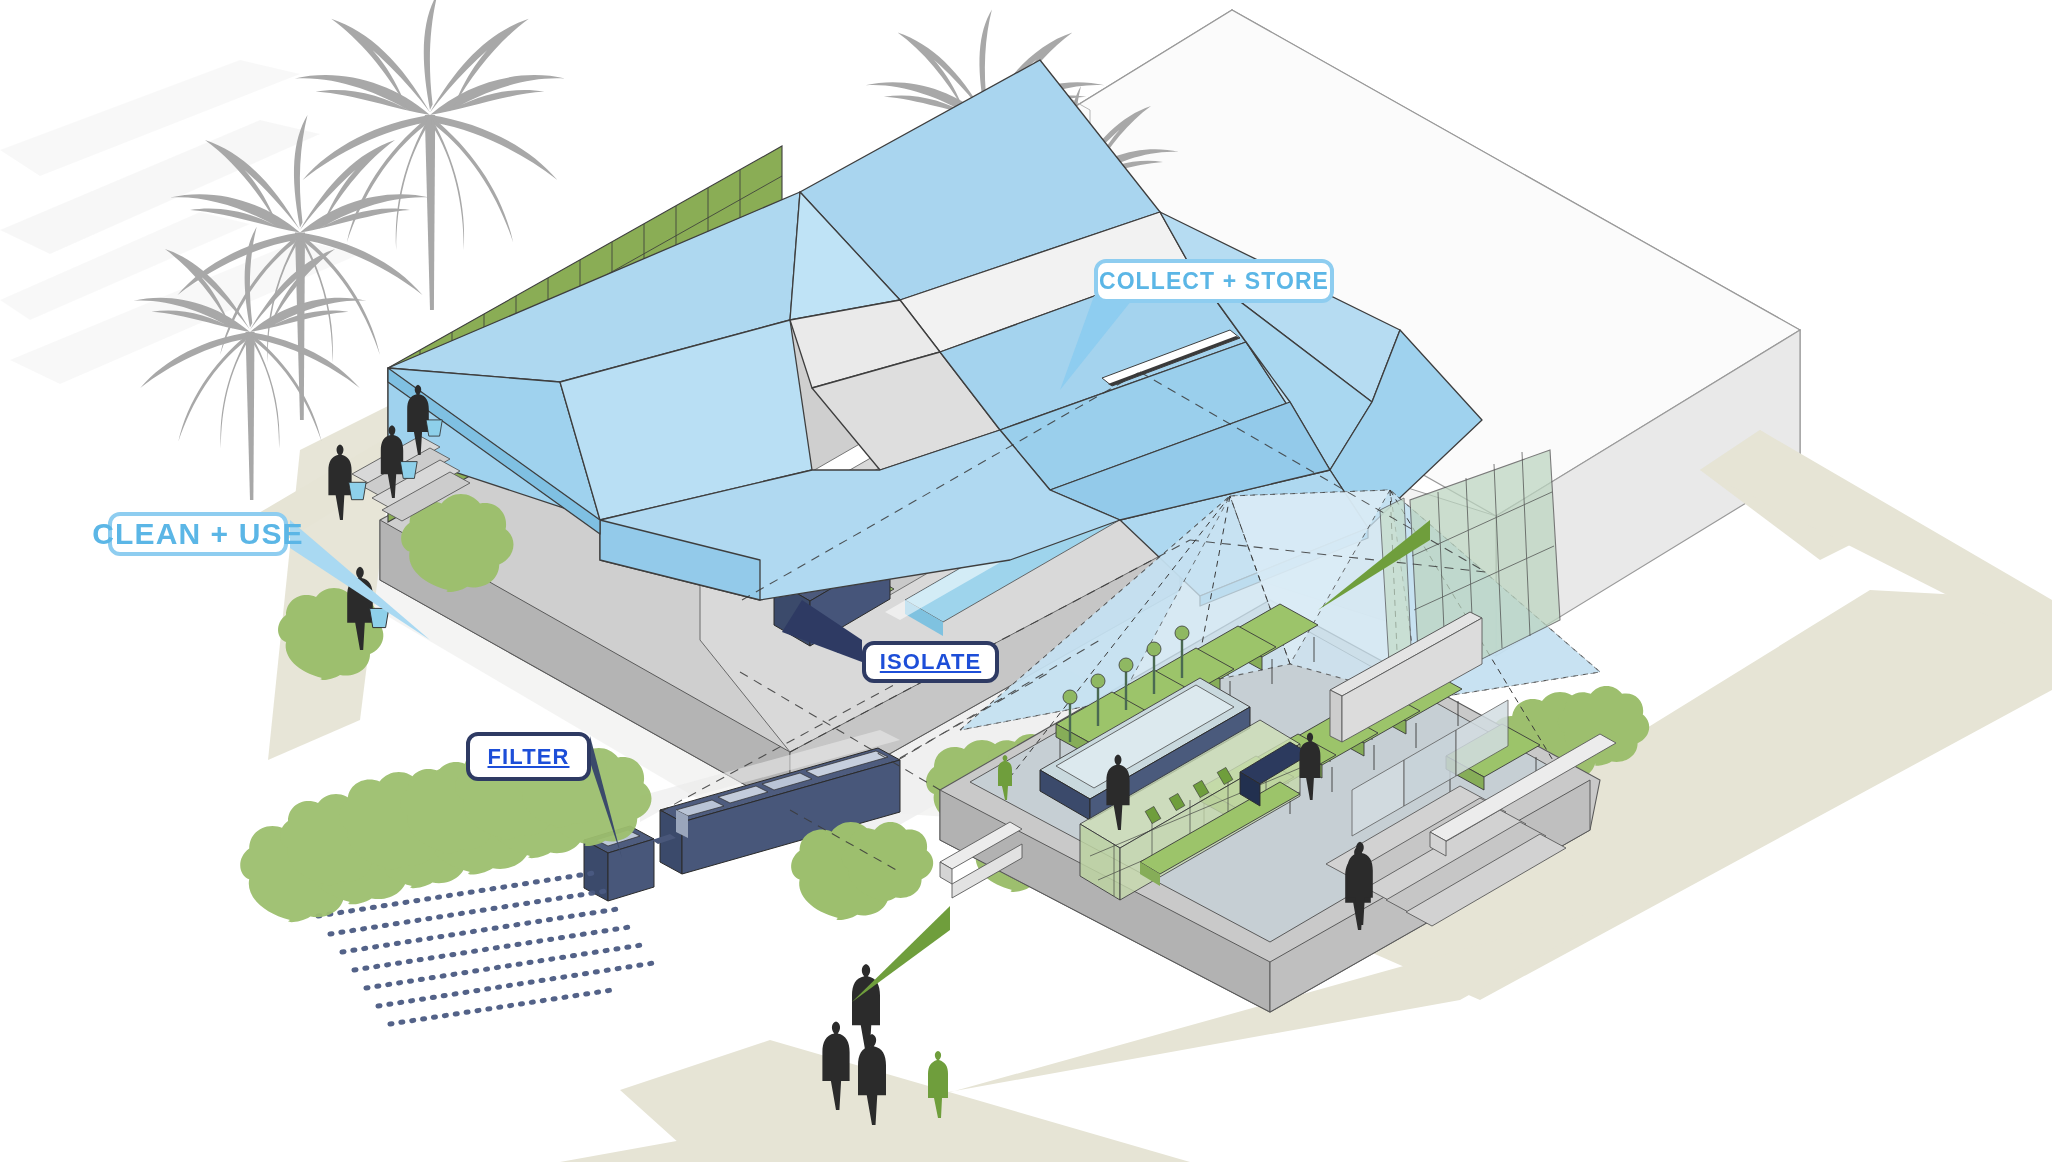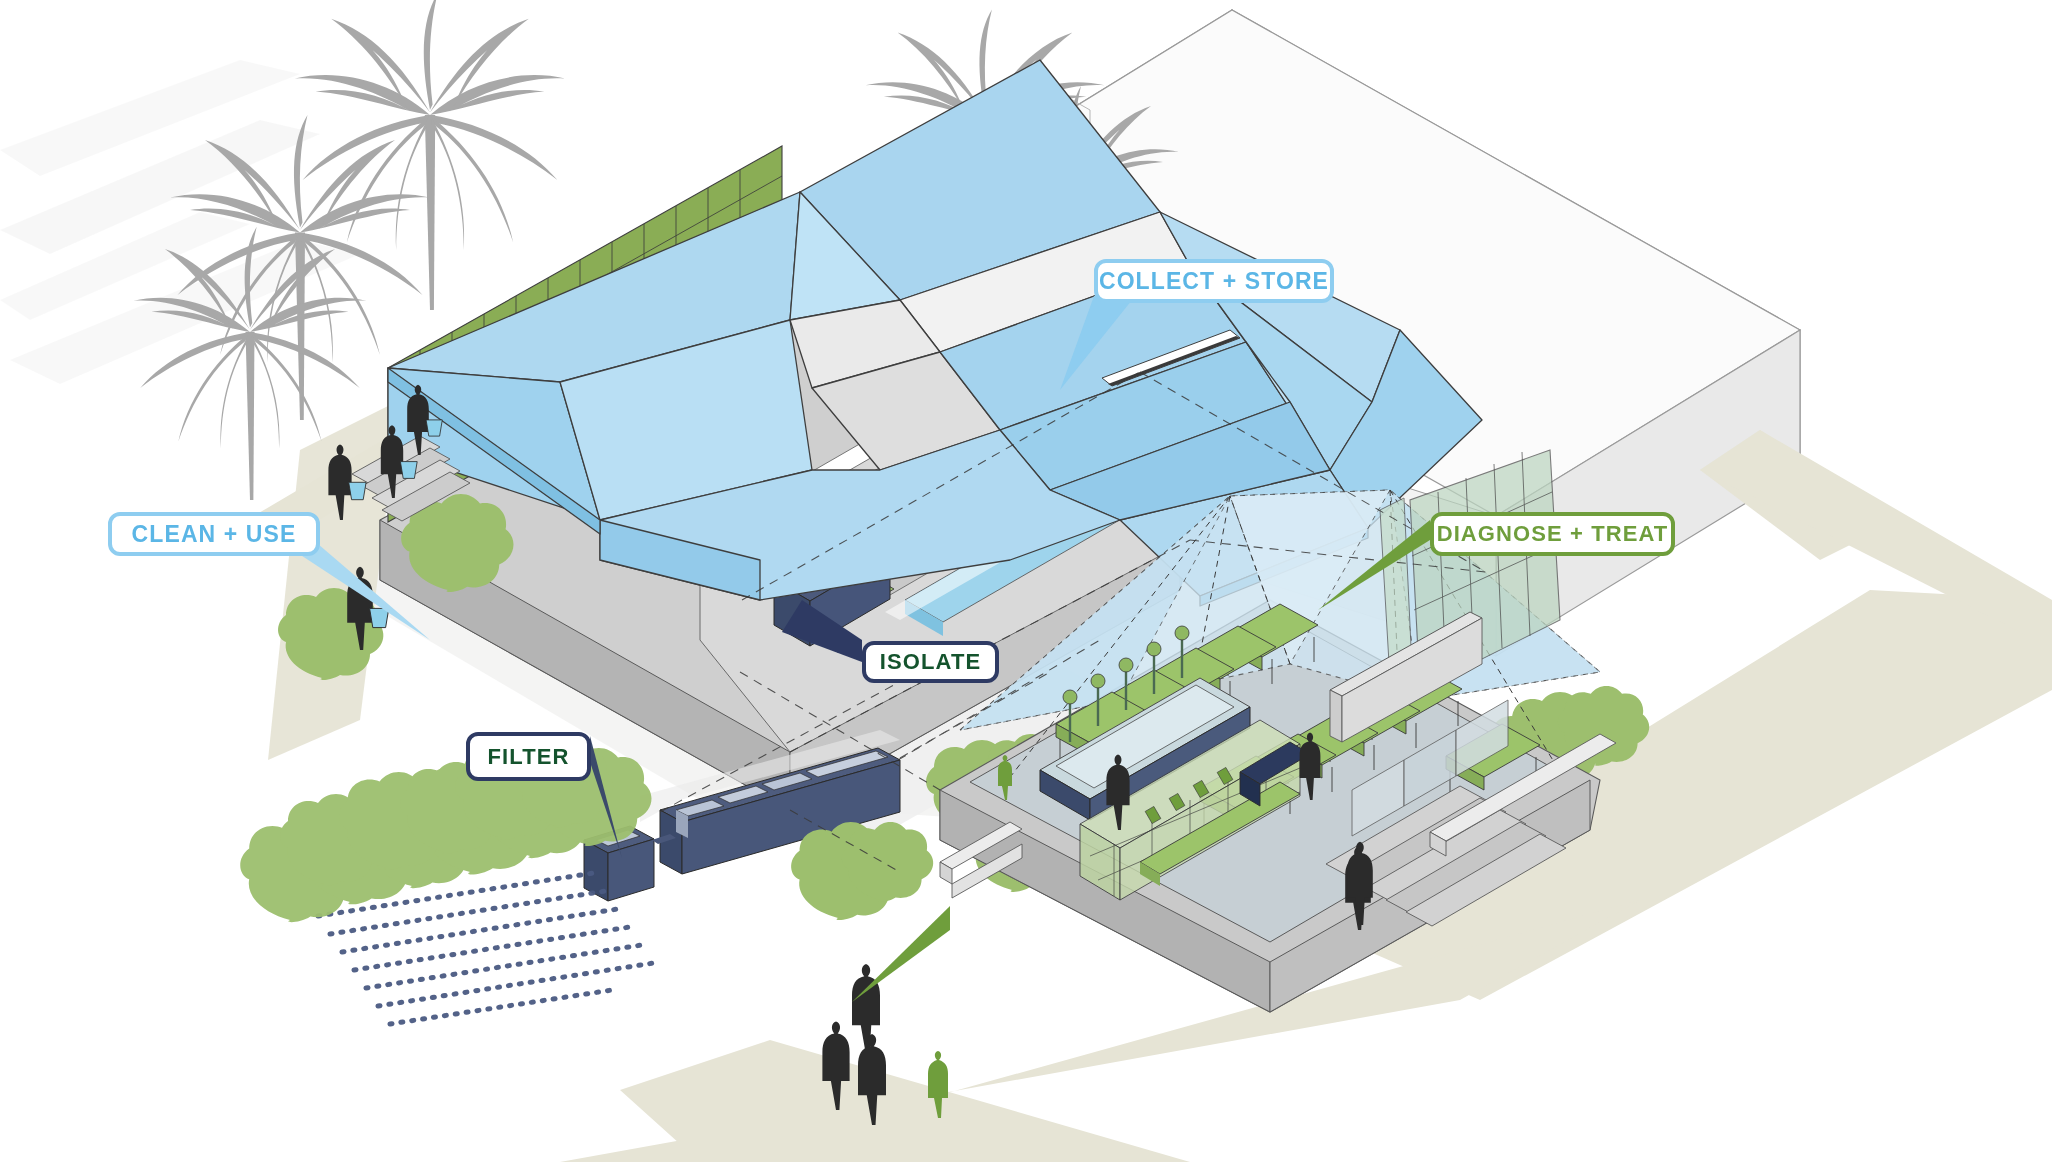--- a/index.html
+++ b/index.html
@@ -9,24 +9,24 @@
   svg#scene{position:absolute;left:0;top:0;width:2052px;height:1162px;}
 
   
   .callout{position:absolute;display:flex;align-items:center;justify-content:center;
            background:#ffffff;border-radius:12px;box-sizing:border-box;
            white-space:nowrap;letter-spacing:1.1px;font-weight:700;}
   .callout span{display:block;line-height:1;}
 
   .c-blue{border:4px solid #8ecdf0;color:#5bb6e6;}
   .c-green{border:4px solid #6f9e3c;color:#6f9e3c;}
-  .c-navy{border:4px solid #2e3a63;color:#14532d;}
+  .c-navy{border:4px solid #2e3a63;color:#1d4ed8;text-decoration:underline;}
 
   #lbl-collect{left:1094px;top:259px;width:240px;height:44px;font-size:23px;align-items:center;}
-  #lbl-clean{left:108px;top:512px;width:212px;height:44px;font-size:23px;}
+  #lbl-clean{left:108px;top:512px;width:180px;height:44px;font-size:30px;}
   #lbl-diagnose{left:1430px;top:512px;width:245px;height:44px;font-size:22px;}
   #lbl-identify{left:952px;top:900px;width:275px;height:44px;font-size:22px;}
   #lbl-isolate{left:862px;top:641px;width:137px;height:42px;font-size:22px;}
   #lbl-filter{left:466px;top:732px;width:125px;height:49px;font-size:22px;}
 </style>
 </head>
 <body>
 
 <div id="stage">
 
@@ -585,23 +585,20 @@
   </svg>
 
   <div class="callout c-blue" id="lbl-collect">
     <span>COLLECT + STORE</span>
   </div>
 
   <div class="callout c-blue" id="lbl-clean">
     <span>CLEAN + USE</span>
   </div>
 
-  <div class="callout c-green" id="lbl-diagnose">
-    <span>DIAGNOSE + TREAT</span>
-  </div>
 
 
   <div class="callout c-navy" id="lbl-isolate">
     <span>ISOLATE</span>
   </div>
 
   <div class="callout c-navy" id="lbl-filter">
     <span>FILTER</span>
   </div>
 

